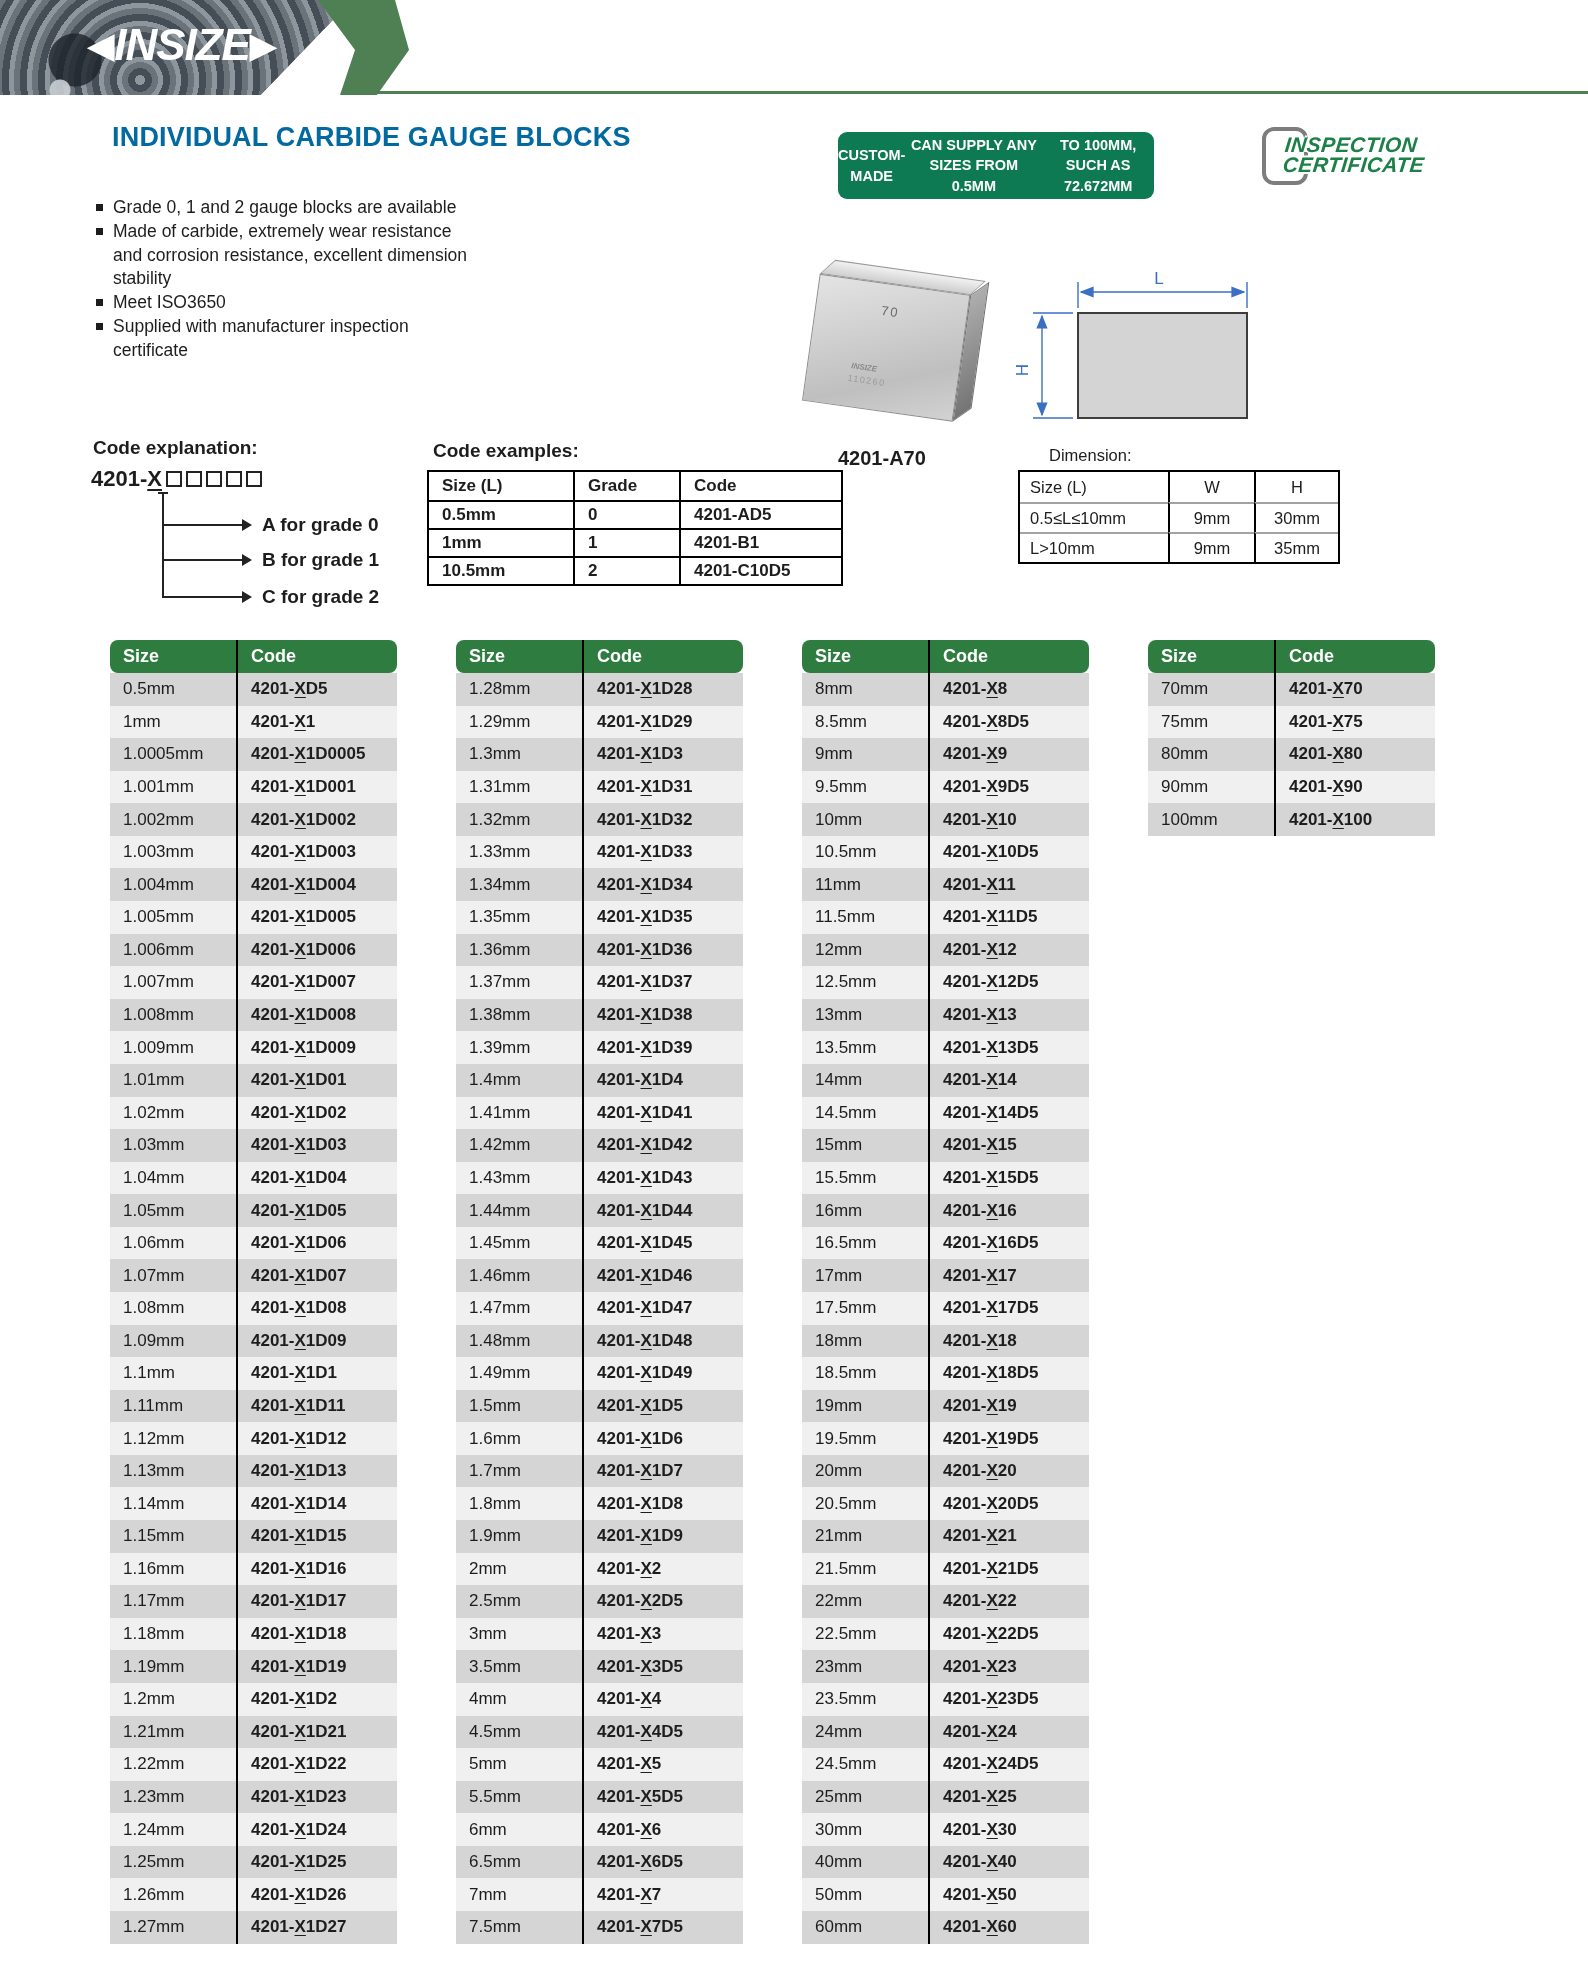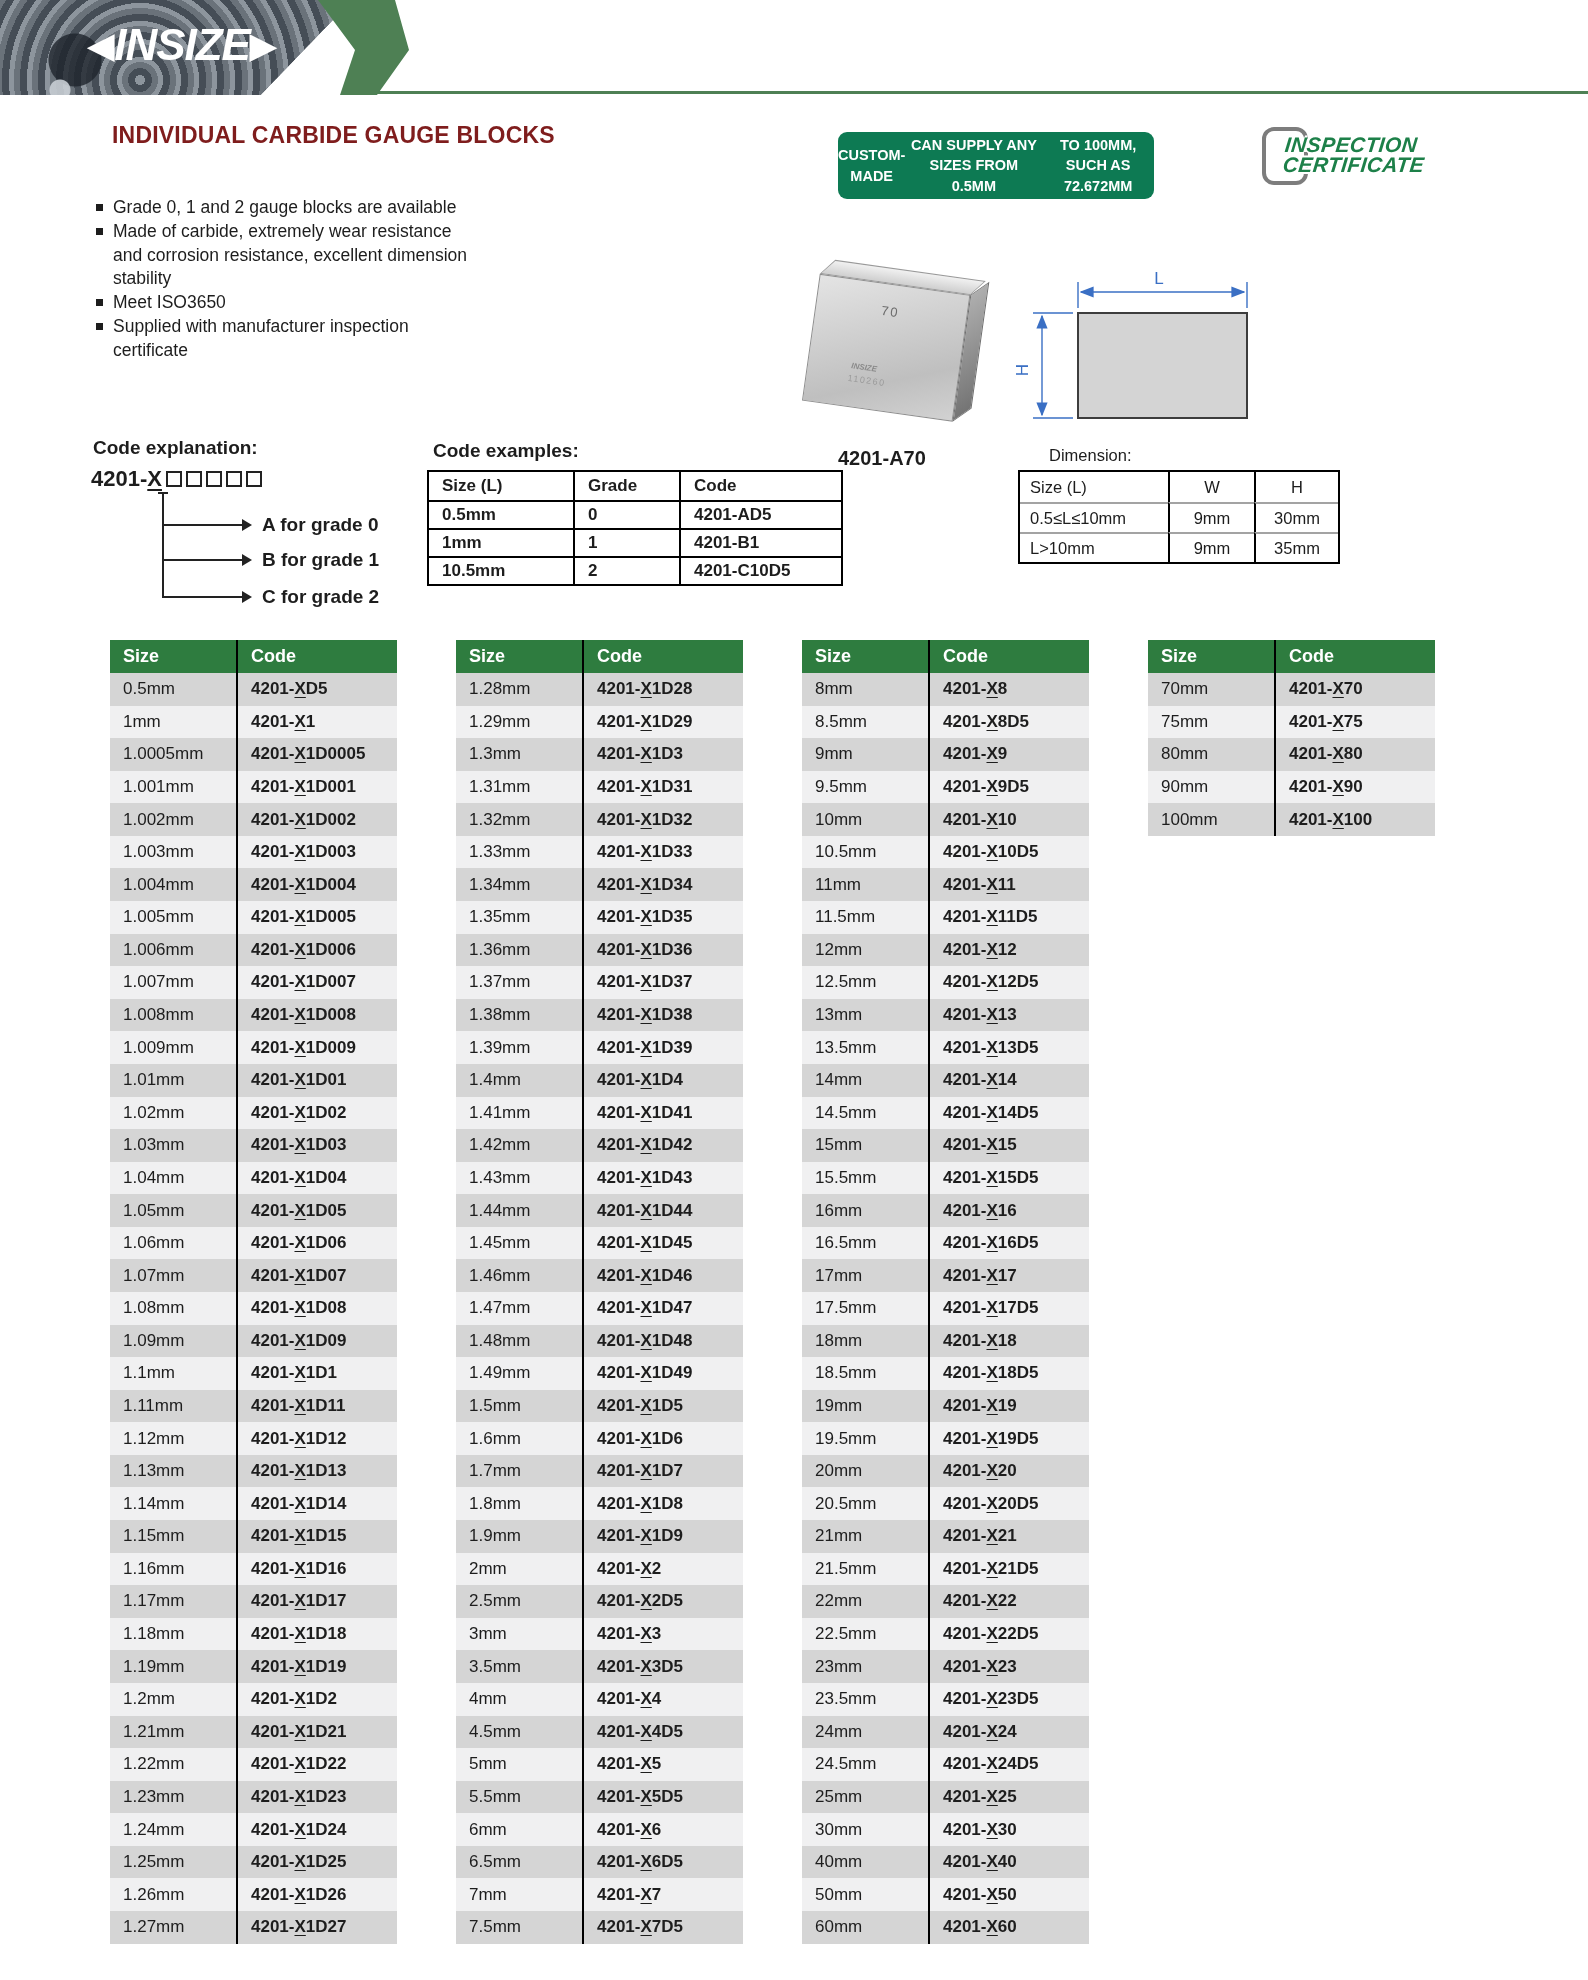--- a/index.html
+++ b/index.html
@@ -18,21 +18,21 @@
       linear-gradient(115deg,#4a525b 0%, #707982 35%, #394149 65%, #5b636b 100%);
   }
   .hdr-logo { position:absolute; left:88px; top:20px; font-size:44px; font-weight:bold; font-style:italic;
     color:#ffffff; letter-spacing:-1px; white-space:nowrap; }
   .hdr-logo .arr { font-style:normal; font-size:34px; vertical-align:3px; letter-spacing:0; }
   .hdr-chevron { position:absolute; left:318px; top:0; width:92px; height:95px; background:#4e8054;
     clip-path:polygon(0 0, 77px 0, 91px 50px, 59px 95px, 22px 95px, 37px 50px); }
   .hdr-line { position:absolute; left:362px; top:91px; right:0; height:3px; background:#4e8054; }
 
   
-  .page-title { position:absolute; left:112px; top:122px; font-size:23px; font-weight:bold; color:#7f1d1d; letter-spacing:0.2px; }
+  .page-title { position:absolute; left:112px; top:122px; font-size:27px; font-weight:bold; color:#0369a1; letter-spacing:0.2px; }
   .badge { position:absolute; left:838px; top:132px; width:316px; height:67px; background:#0d7a53; border-radius:9px;
     display:flex; align-items:center; justify-content:center;
     color:#fff; font-weight:bold; font-size:14.5px; line-height:1.4; text-align:center; }
   .cert { position:absolute; left:1262px; top:120px; width:190px; height:75px; }
   .cert-frame { position:absolute; left:0; top:7px; width:46px; height:58px; border:4px solid #7d7d7d; border-radius:12px; }
   .cert-text { position:absolute; left:22px; top:15px; font-size:21px; font-weight:bold; font-style:italic;
     color:#1d8049; line-height:0.95; letter-spacing:0.4px; transform:skewX(-6deg); white-space:nowrap;
     text-shadow:-3px 0 0 #fff, 3px 0 0 #fff, 0 -2px 0 #fff, 0 2px 0 #fff; }
 
   
@@ -82,21 +82,21 @@
   .dim-table { position:absolute; left:1018px; top:470px; display:grid; grid-template-columns:148px 86px 84px;
     border:2px solid #000; }
   .dim-cell { height:30px; border-top:2px solid #a3a3a3; border-left:2px solid #000; display:flex; align-items:center;
     padding-left:10px; font-size:16.5px; }
   .dim-cell:nth-child(-n+3) { border-top:none; }
   .dim-cell:nth-child(3n+1) { border-left:none; }
   .dim-cell.c { justify-content:center; padding-left:0; }
 
   
   .size-table { position:absolute; top:640px; width:287px; }
-  .st-head { display:flex; height:33px; background:#2e7c3f; }
+  .st-head { display:flex; height:33px; background:#2e7c3f;border-radius:8px; }
   .st-hcell { display:flex; align-items:center; padding-left:13px; color:#fff; font-size:18px; font-weight:bold; }
   .st-row { display:flex; height:32.58px; }
   .st-row.odd  { background:#d5d5d5; }
   .st-row.even { background:#f0f0f1; }
   .st-cell { display:flex; align-items:center; padding-left:13px; font-size:17px; }
   .st-size { width:126px; flex:0 0 126px; }
   .st-code { flex:1; border-left:2px solid #000; font-weight:bold; }
   .st-hcell.st-code { font-weight:bold; }
 </style>
 </head>

